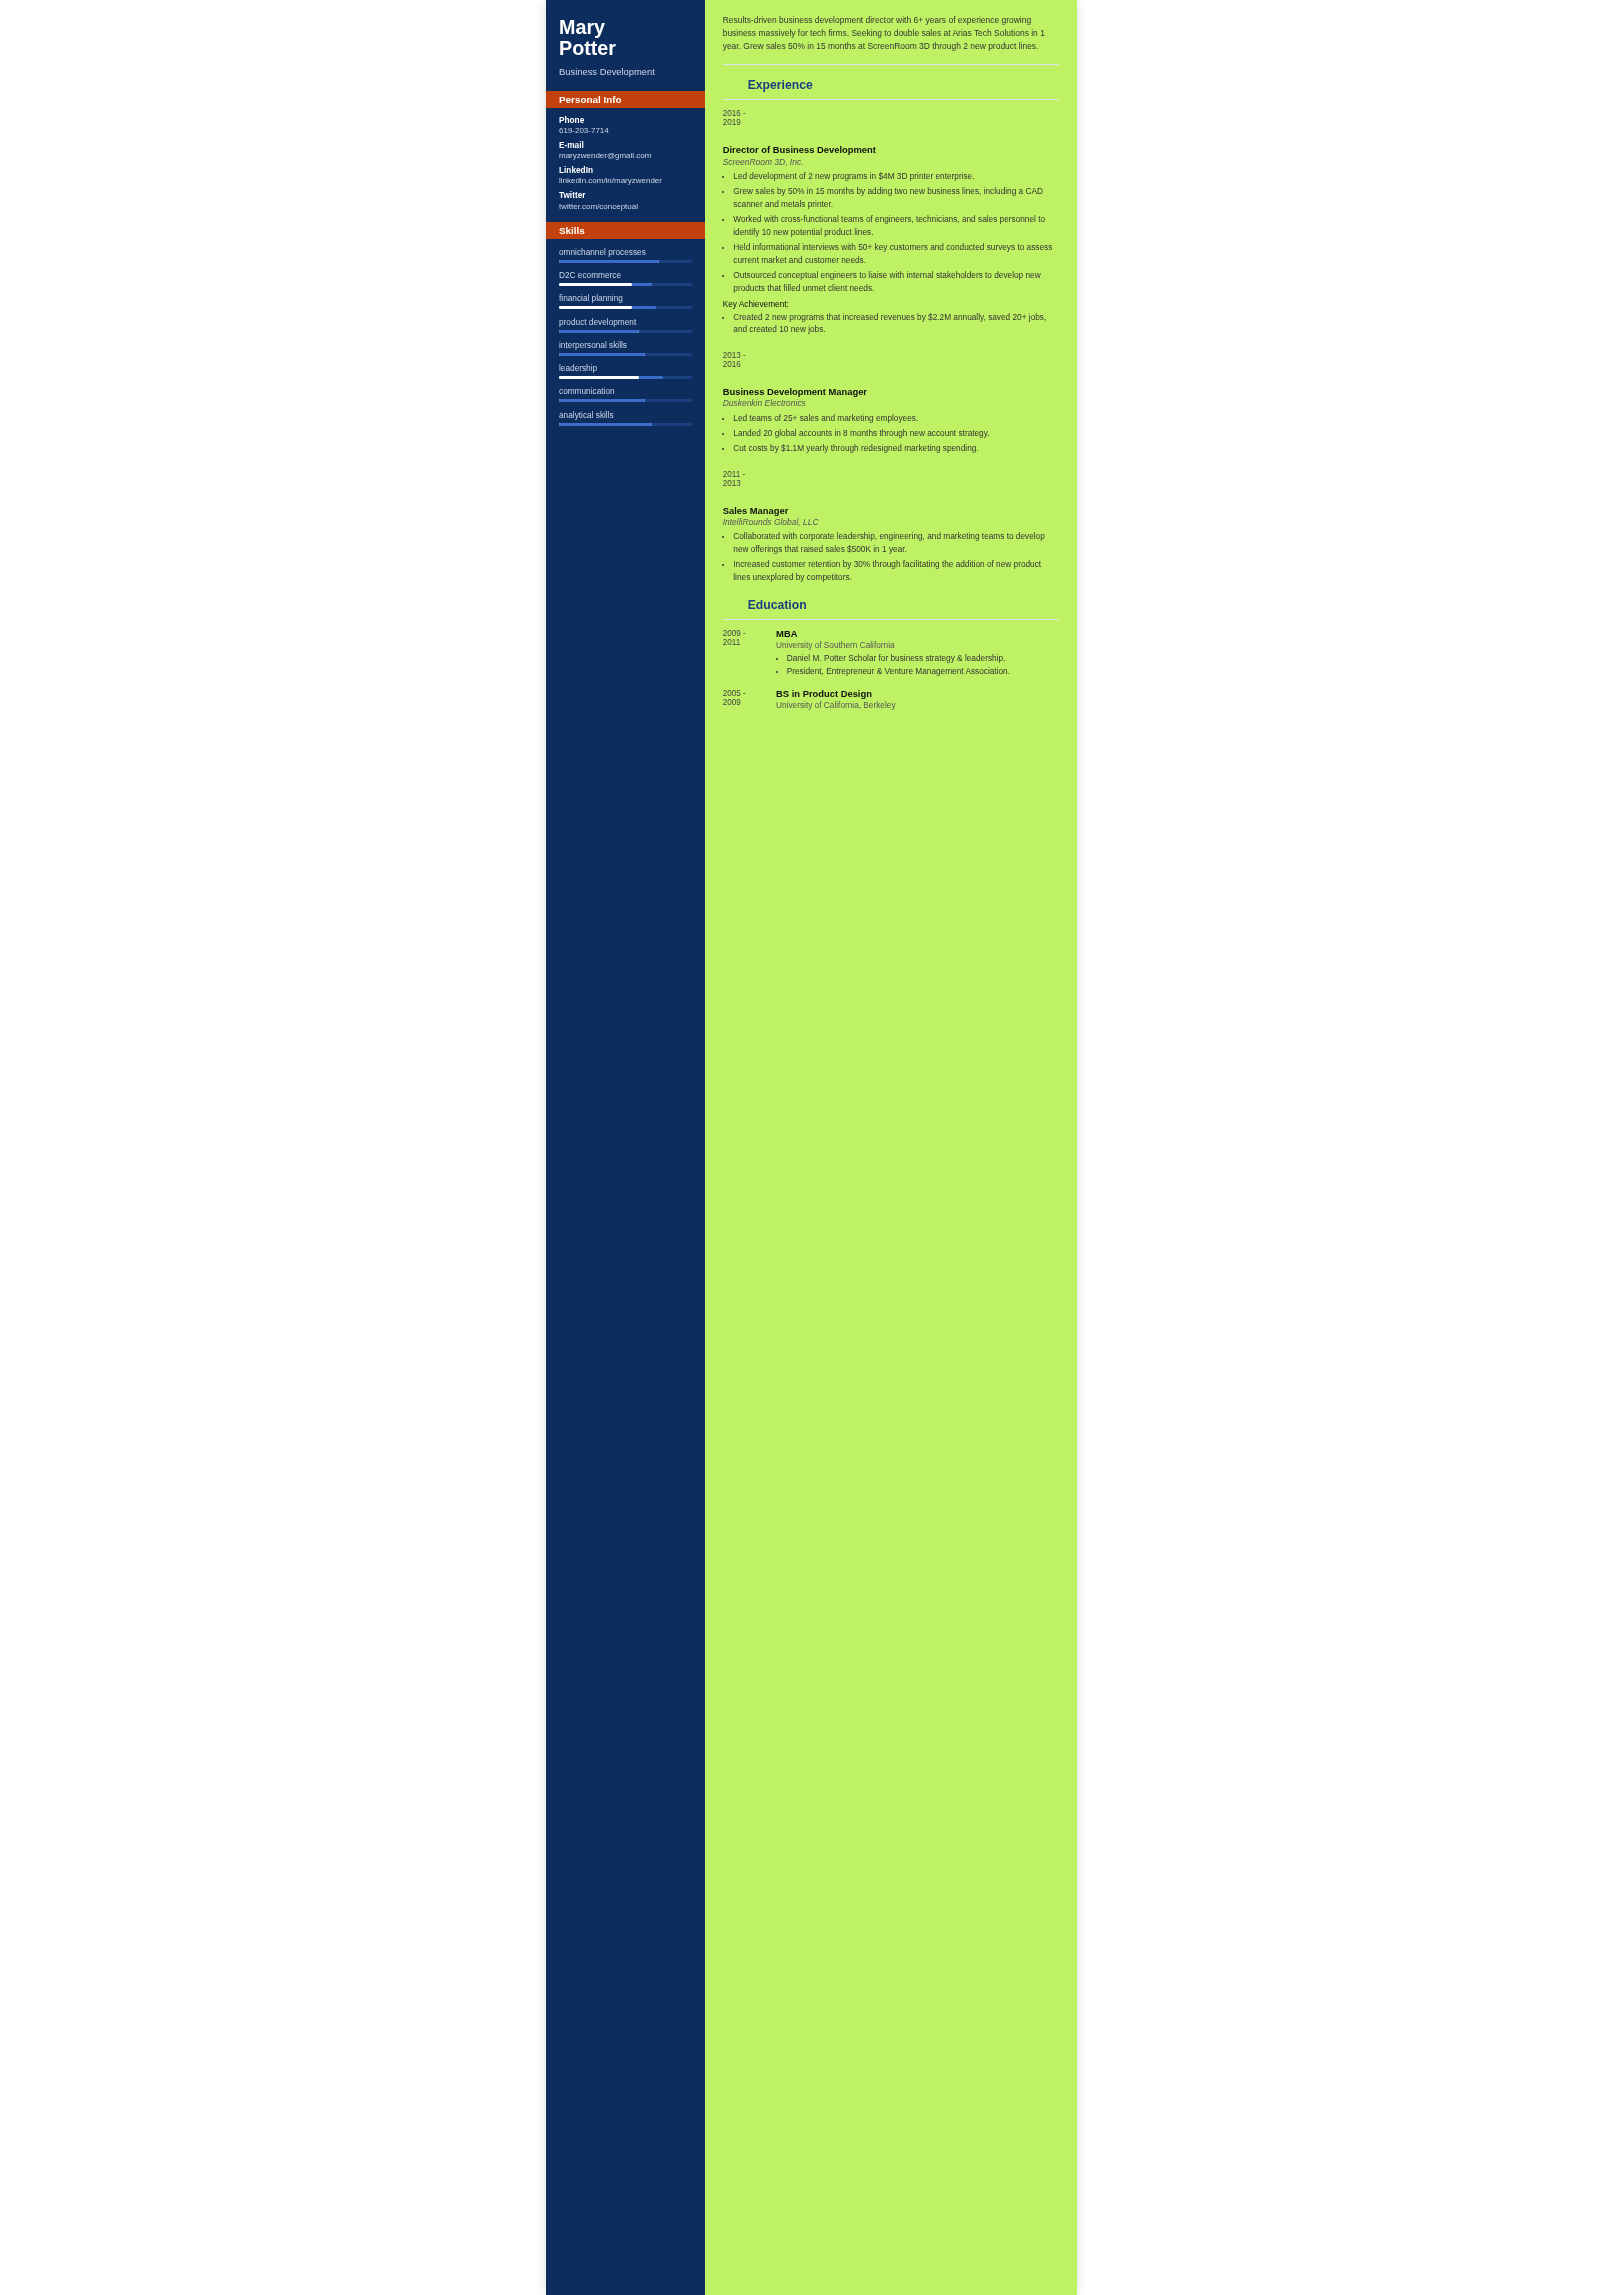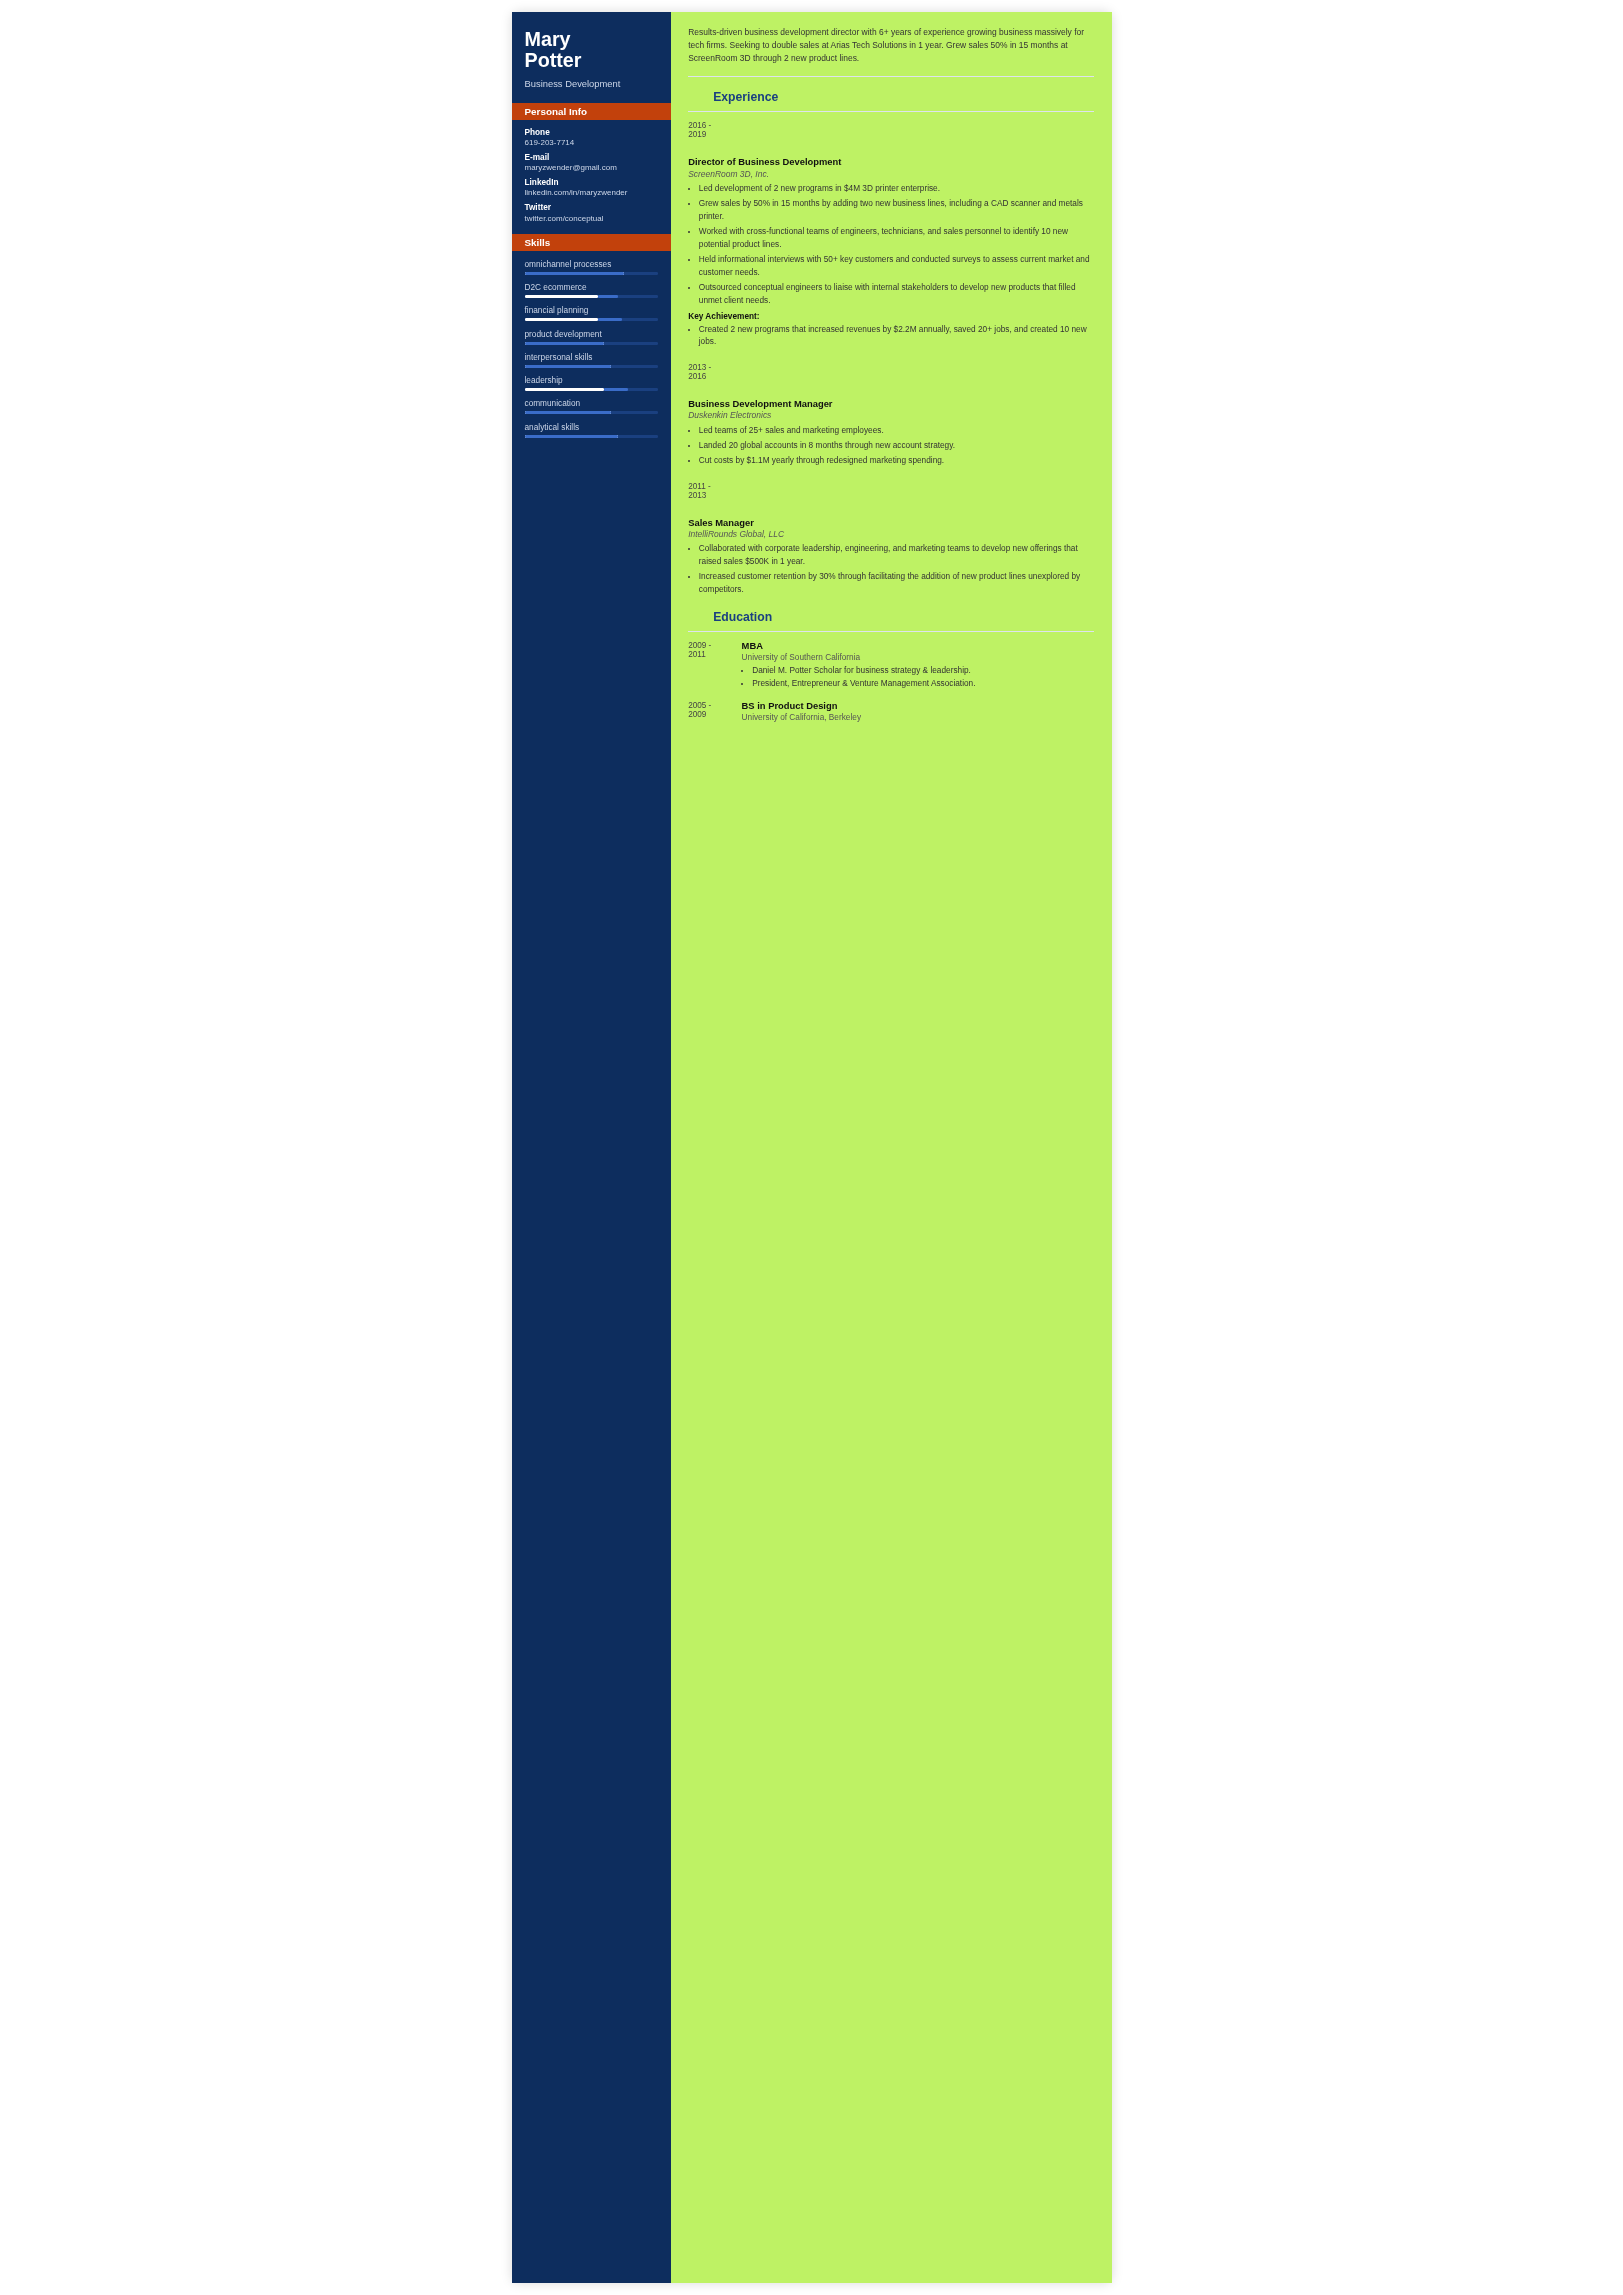--- a/index.html
+++ b/index.html
@@ -4,22 +4,22 @@
   <style>
     * { margin: 0; padding: 0; box-sizing: border-box; }
     body {
       font-family: Arial, sans-serif;
       background: #fff;
       display: flex;
       min-height: 100vh;
     }
     .resume {
       display: flex;
-      width: 600px;
-      margin: 12px auto;
+      width: 531px;
+      margin: 0 auto;
       box-shadow: 0 0 11.8px rgba(0,0,0,0.15);
       border-radius: 7px;
     }
     
     .sidebar {
       width: 159px;
       min-width: 159px;
       background: #0d2d5e;
       color: #fff;
       padding: 16.5px 13px;
@@ -148,21 +148,21 @@
       list-style: disc;
       padding-left: 10.6px;
       font-size: 0.88rem;
       color: #333;
       line-height: 1.55;
     }
     .exp-bullets li {
       margin-bottom: 2.4px;
     }
     .key-achievement-label {
-      font-weight: 700;
+      font-weight: 400;
       font-size: 0.88rem;
       color: #111;
       margin-top: 4.7px;
       margin-bottom: 2.4px;
     }
     .edu-block {
       display: flex;
       gap: 9.4px;
       margin-bottom: 9.4px;
     }

